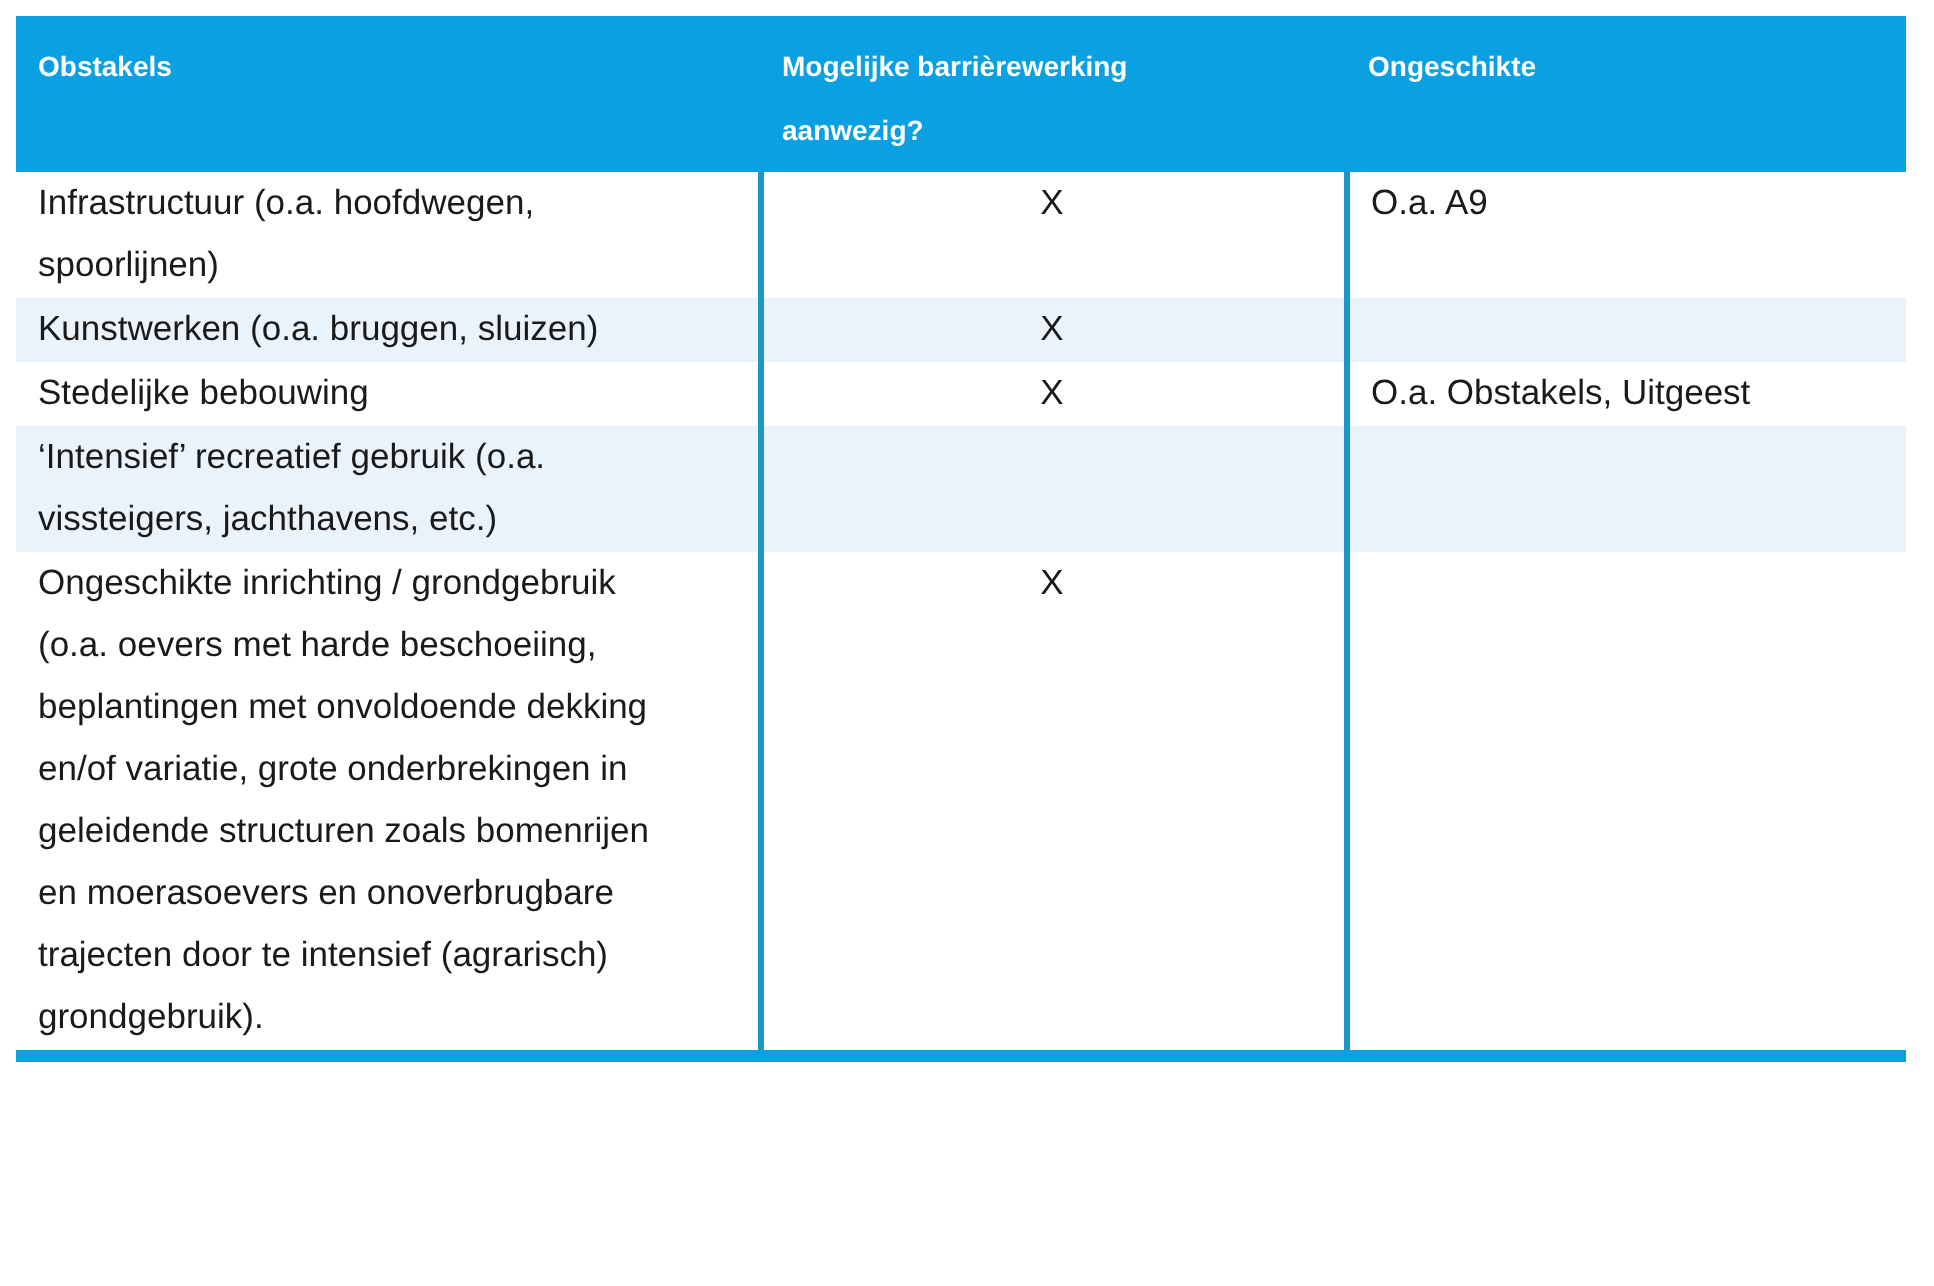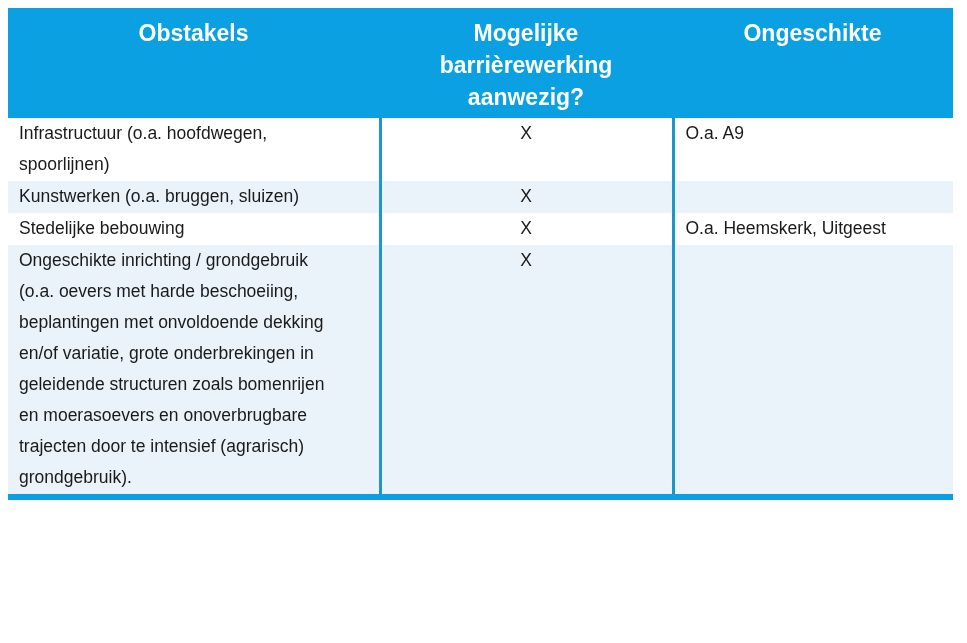--- a/index.html
+++ b/index.html
@@ -27,23 +27,23 @@
     border-collapse: collapse;
     table-layout: fixed;
     border-bottom: 6px solid var(--bottom-border);
   }
   col.c1 { width: 372px; }
   col.c2 { width: 293px; }
   col.c3 { width: 280px; }
   thead th {
     background: var(--header-bg);
     color: var(--header-text);
-    font-size: 23px;
+    font-size: 14px;
     font-weight: bold;
-    text-align: center;
+    text-align: left;
     vertical-align: top;
     line-height: 32px;
     padding: 9px 12px 5px 11px;
     white-space: pre-line;
   }
   tbody td {
     color: var(--body-text);
     font-size: 17.5px;
     line-height: 31px;
     vertical-align: top;
@@ -80,21 +80,27 @@
           <td class="toelichting">O.a. A9</td>
         </tr>
         <tr>
           <td class="obstakel">Kunstwerken (o.a. bruggen, sluizen)</td>
           <td class="barrier">X</td>
           <td class="toelichting"></td>
         </tr>
         <tr>
           <td class="obstakel">Stedelijke bebouwing</td>
           <td class="barrier">X</td>
-          <td class="toelichting">O.a. Heemskerk, Uitgeest</td>
+          <td class="toelichting">O.a. Obstakels, Uitgeest</td>
+        </tr>
+        <tr>
+          <td class="obstakel">‘Intensief’ recreatief gebruik (o.a.
+vissteigers, jachthavens, etc.)</td>
+          <td class="barrier"></td>
+          <td class="toelichting"></td>
         </tr>
         <tr>
           <td class="obstakel">Ongeschikte inrichting / grondgebruik
 (o.a. oevers met harde beschoeiing,
 beplantingen met onvoldoende dekking
 en/of variatie, grote onderbrekingen in
 geleidende structuren zoals bomenrijen
 en moerasoevers en onoverbrugbare
 trajecten door te intensief (agrarisch)
 grondgebruik).</td>

